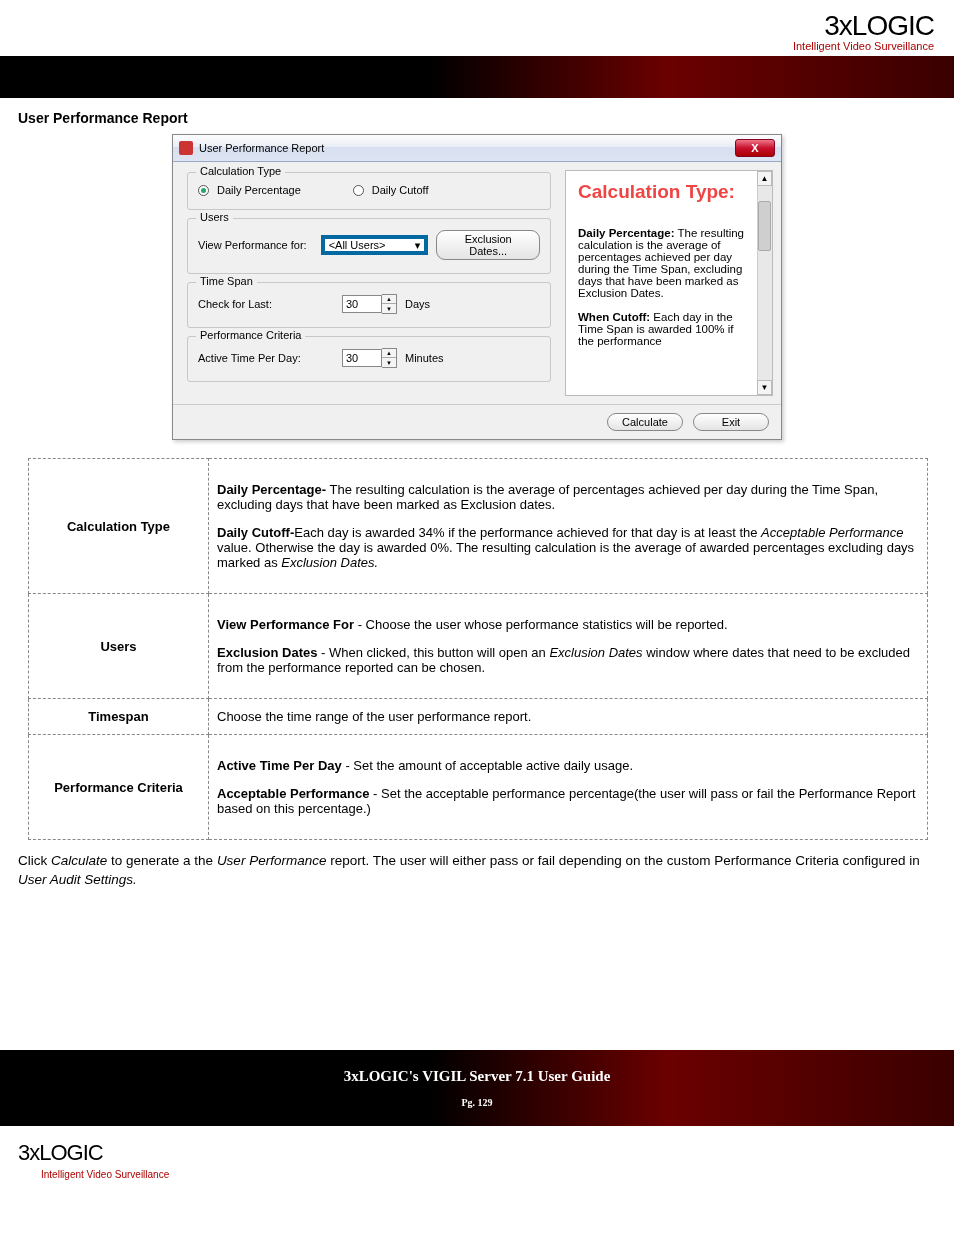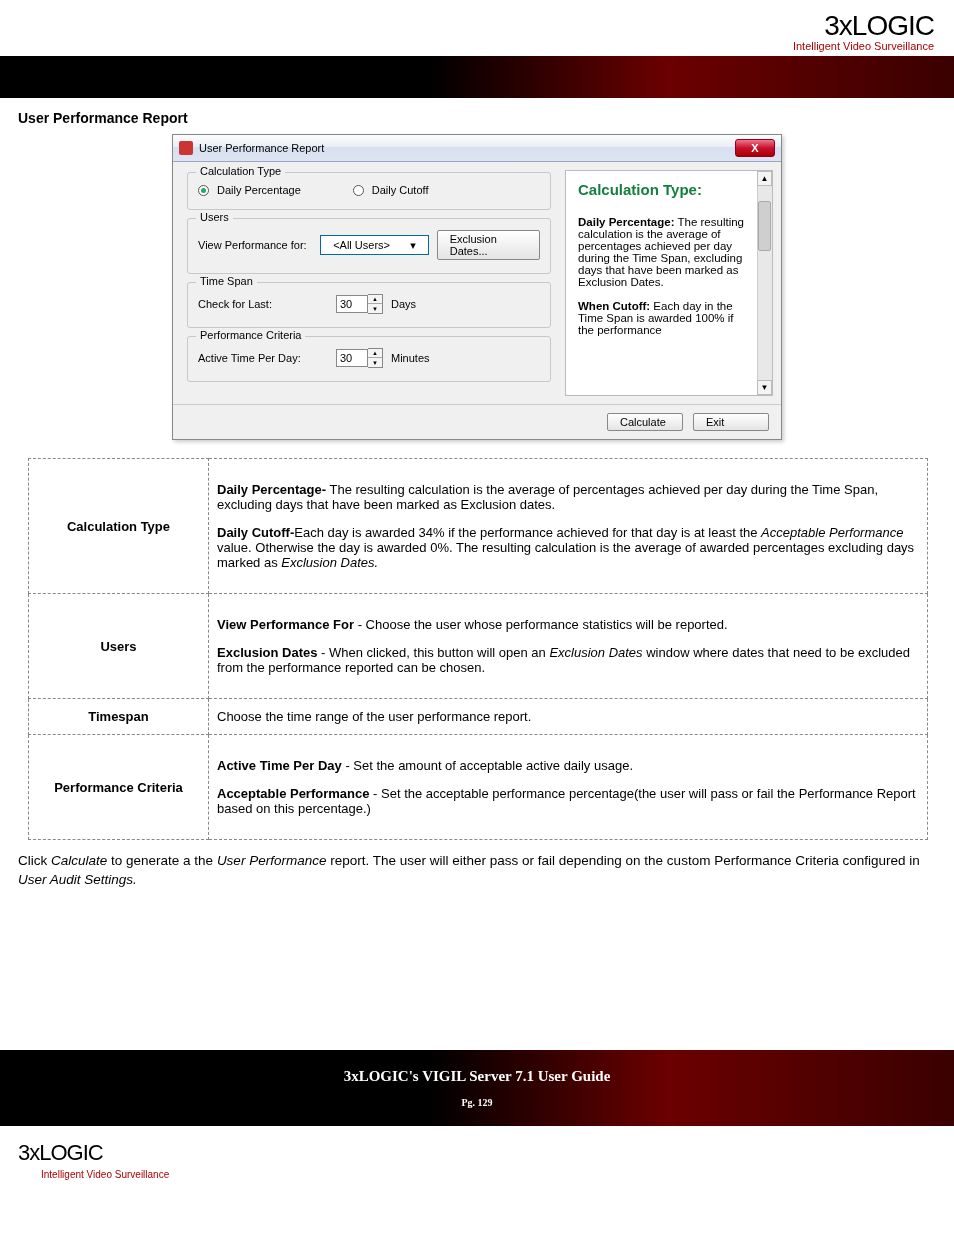--- a/index.html
+++ b/index.html
@@ -54,43 +54,43 @@
   .scroll-arrow-down { position:absolute; right:0; bottom:0; width:15px; height:15px; background:#f4f4f4; border:1px solid #bbb; font-size:8px; display:flex; align-items:center; justify-content:center;}
   .scroll-thumb { position:absolute; right:1px; top:30px; width:13px; height:50px; background:#cfcfcf; border:1px solid #aaa; border-radius:2px;}
   .help-pane-content { padding-right:14px;}
   .group { border:1px solid #c8c8c8; border-radius:3px; padding:8px 10px 10px 10px; margin-bottom:8px; position:relative;}
   .group-title { position:absolute; top:-8px; left:8px; background:#f0f0f0; padding:0 4px; font-size:11px;}
   .row { display:flex; align-items:center; gap:8px; margin:3px 0;}
   .radio { width:11px; height:11px; border:1px solid #555; border-radius:50%; display:inline-flex; align-items:center; justify-content:center; background:#fff;}
   .radio.checked::after { content:""; width:5px; height:5px; background:#2a6; border-radius:50%; display:block;}
   .label { width:130px; }
   .select {
-    width:120px; height:20px; background:#fff; border:1px solid #0369a1;
+    width:120px; height:20px; background:#fff; border:4px solid #0369a1;
     display:flex; align-items:center; justify-content:space-between;
-    padding:0 12px; font-size:11px;
+    padding:0 4px; font-size:11px;
   }
   .spin {
     display:inline-flex; align-items:center;
   }
   .spin input {
-    width:32px; height:18px; border:1px solid #888; font-size:11px; padding:1px 3px; background:#fff;
+    width:40px; height:18px; border:1px solid #888; font-size:11px; padding:1px 3px; background:#fff;margin-left:6px;
   }
   .spin-btns { display:flex; flex-direction:column; border:1px solid #888; border-left:none;}
   .spin-btns div { width:14px; height:9px; background:#f4f4f4; font-size:6px; display:flex; align-items:center; justify-content:center; border-bottom:1px solid #aaa; cursor:pointer;}
   .spin-btns div:last-child { border-bottom:none;}
   .btn {
     border:1px solid #888; background:linear-gradient(#fff,#e4e4e4);
-    padding:2px 12px; font-size:11px; border-radius:2px; cursor:pointer;
-    min-width:76px; 
+    padding:2px 12px; font-size:11px; border-radius:9px; cursor:pointer;
+    min-width:76px; text-align:center;
   }
   .dialog-footer {
     background:#f0f0f0; border-top:1px solid #ccc;
     display:flex; justify-content:flex-end; gap:10px; padding:8px 12px;
   }
-  .help-title { color:#15803d; font-weight:bold; font-size:15px; font-family:Verdana,sans-serif; margin-bottom:18px;}
+  .help-title { color:#ef4444; font-weight:bold; font-size:19px; font-family:Verdana,sans-serif; margin-bottom:24px;}
   .help-strong { font-weight:bold;}
   table.def {
     border-collapse:collapse; margin:0 18px 12px 28px; width:900px;
     font-size:13px;
   }
   table.def td {
     border:1px dashed #888; padding:10px 8px; vertical-align:middle;
   }
   table.def td.k { width:180px; text-align:center; font-weight:bold; }
   .body-text { padding:0 18px 40px 18px; font-size:13.5px; line-height:1.4;}

